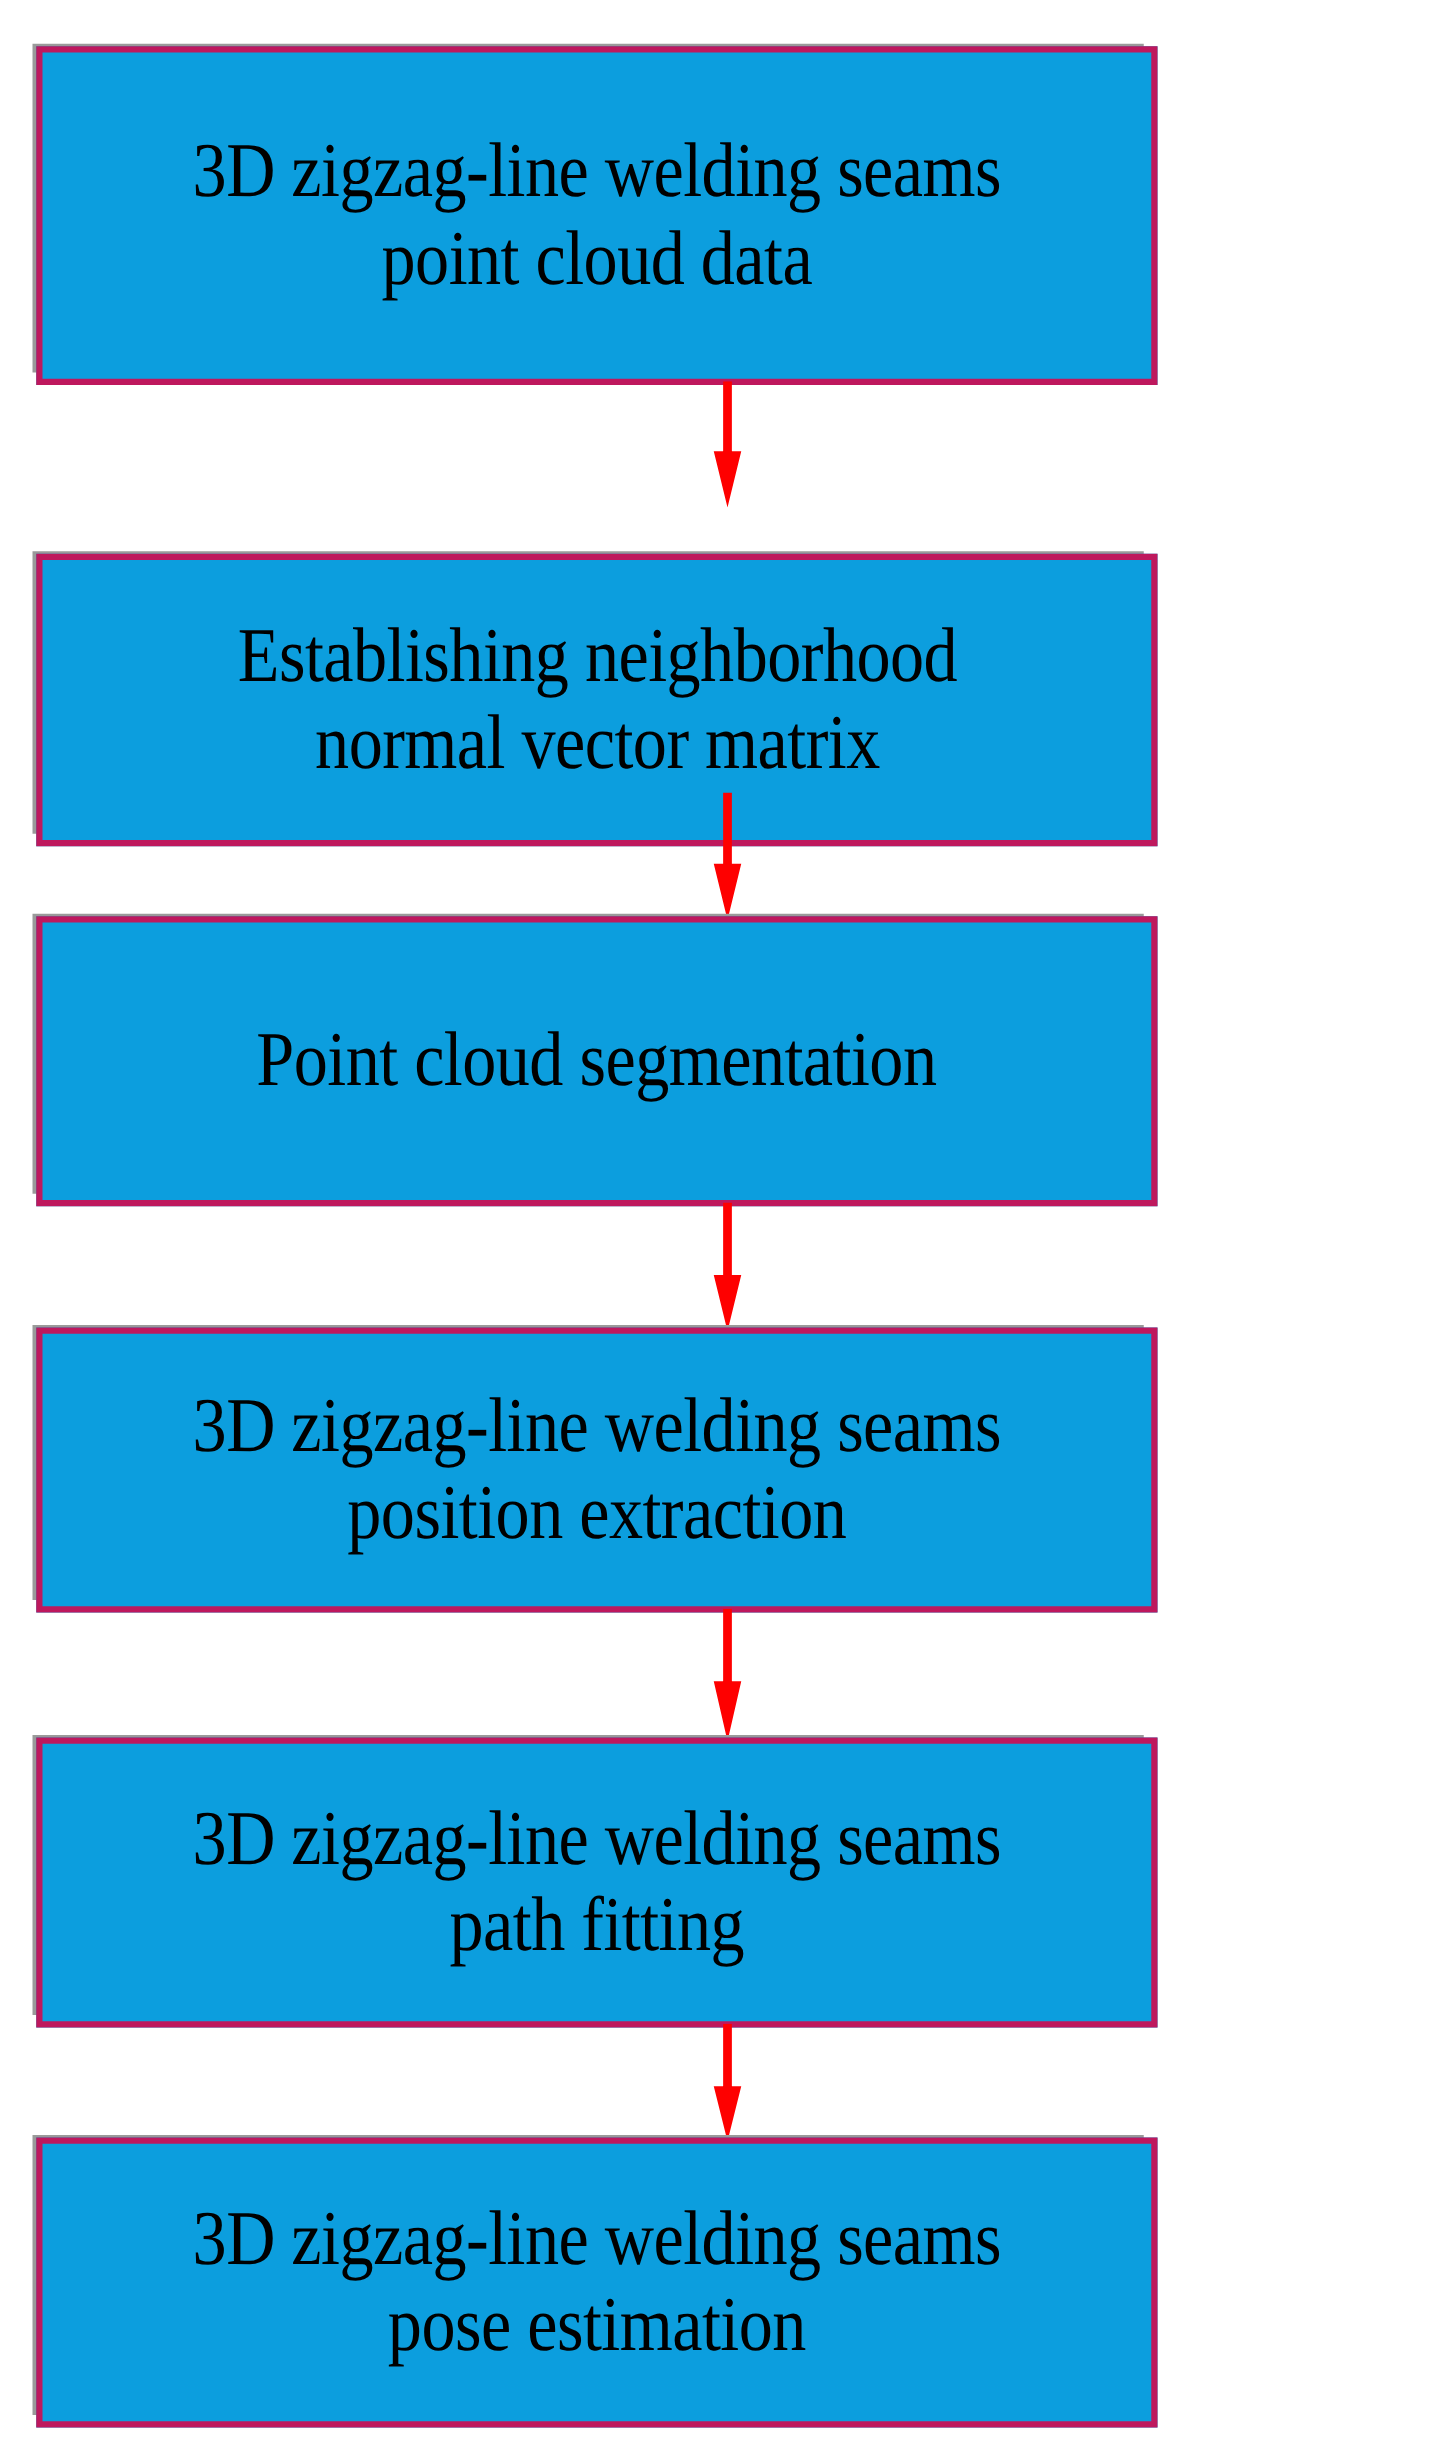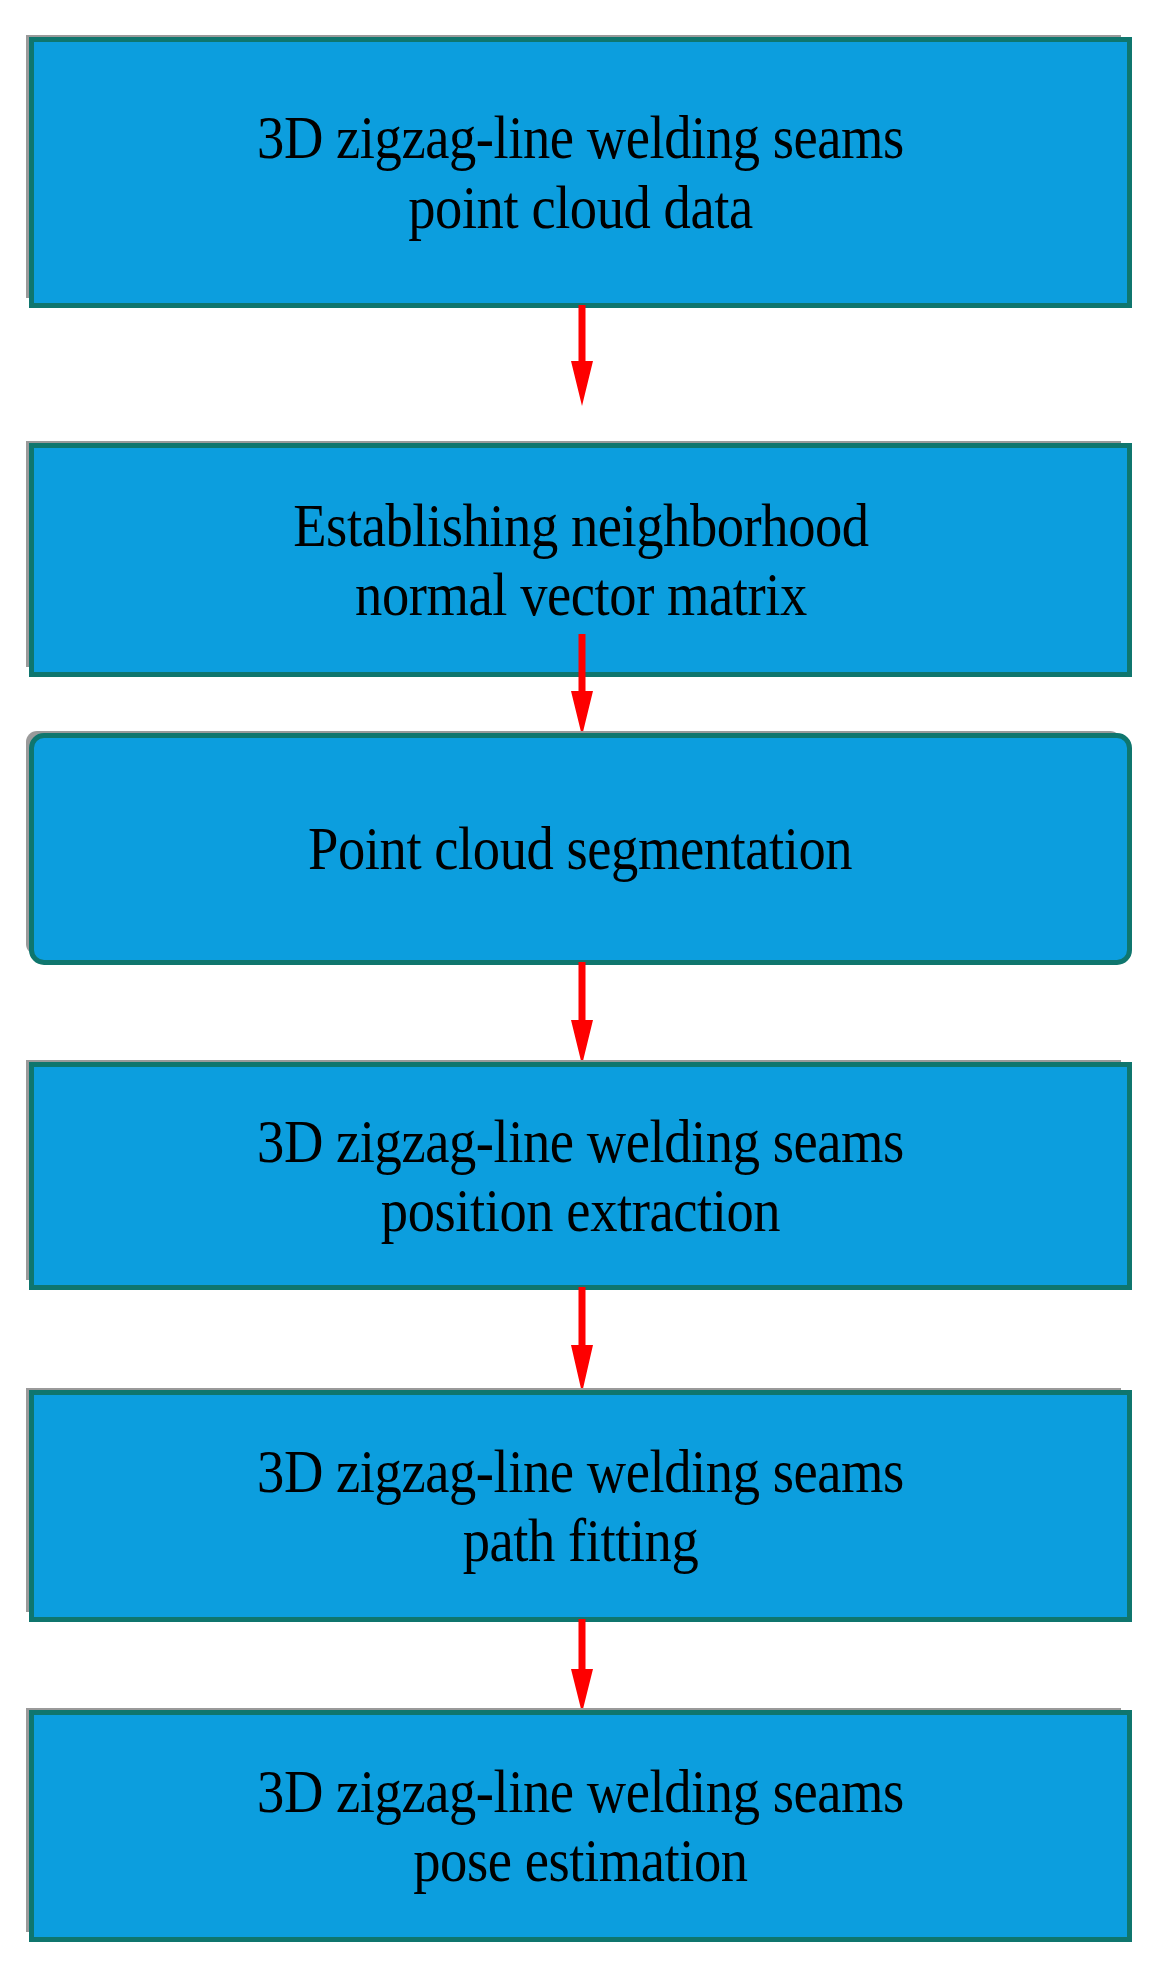--- a/index.html
+++ b/index.html
@@ -21,24 +21,24 @@
     left: 0;
     top: 0;
     width: 1151px;
     height: 1968px;
   }
 
   
   .node {
     position: absolute;
     left: 29px;
-    width: 1103px;
+    width: 897px;
     box-sizing: border-box;
     background: #0c9ede;
-    border: 5px solid #0f766e;
+    border: 5px solid #be185d;
     box-shadow: -7px -6px 0 -4px #9a9a9a;
     display: flex;
     align-items: center;
     justify-content: center;
     text-align: center;
   }
 
   .node-label {
     color: #000000;
     font-family: "Liberation Serif", "DejaVu Serif", serif;
@@ -48,21 +48,21 @@
     transform: scaleX(0.88);
     transform-origin: center center;
     white-space: pre-line;
     font-weight: 400;
     padding: 0 14px;
   }
 
   
   .node-1 { top: 37px;   height: 271px; }
   .node-2 { top: 403px;  height: 234px; margin-top: 40px; }
-  .node-3 { top: 733px;  height: 232px; border-radius: 15px; }
+  .node-3 { top: 733px;  height: 232px; }
   .node-4 { top: 1062px; height: 228px; }
   .node-5 { top: 1390px; height: 232px; }
   .node-6 { top: 1710px; height: 232px; }
 
   
   .connector {
     position: absolute;
     left: 562px;
     width: 40px;
     pointer-events: none;

